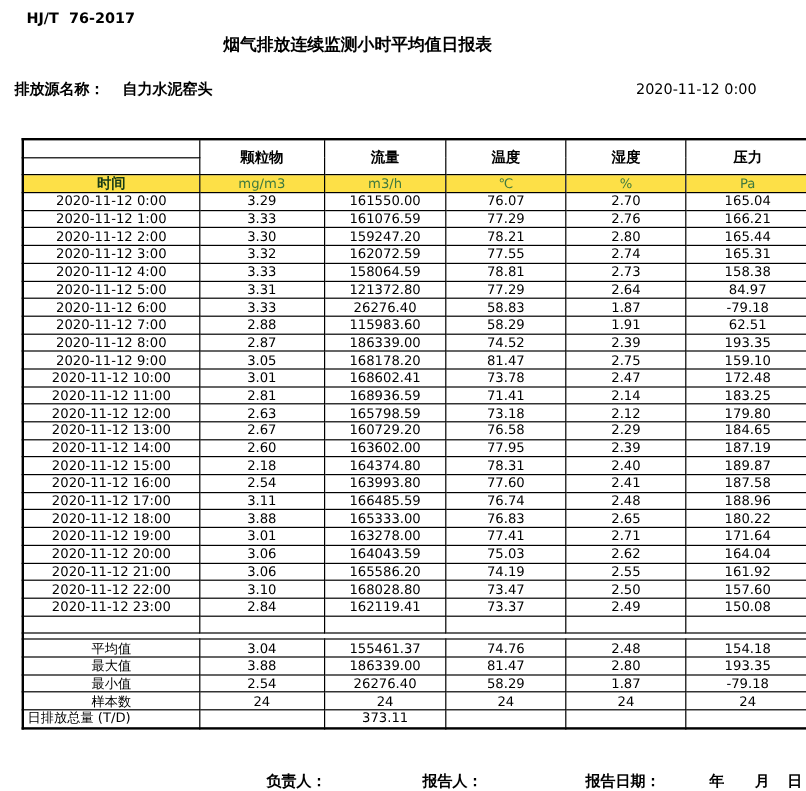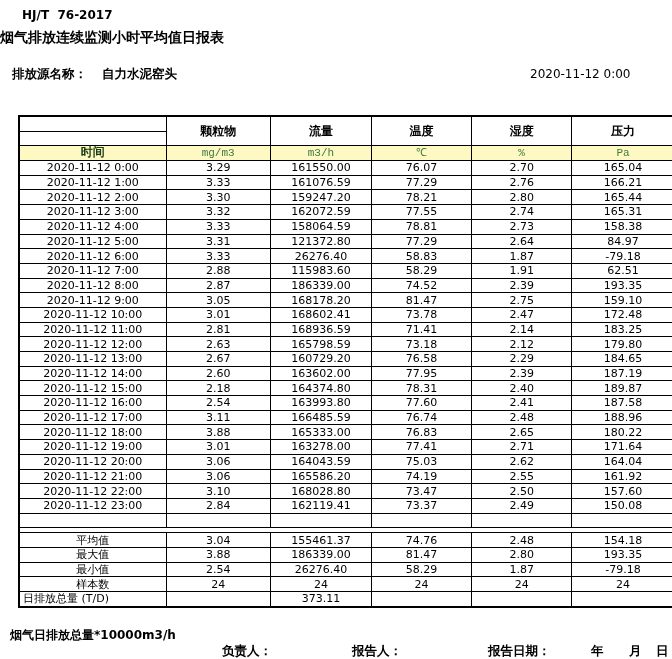--- a/index.html
+++ b/index.html
@@ -6,40 +6,40 @@
   .page {
     position:relative; width:672px; height:659px; background:#ffffff;
     font-family:"DejaVu Sans", sans-serif; color:#000;
     overflow:hidden;
   }
   .std {
     position:absolute; top:8px; left:22px;
     font-weight:bold; font-size:12px; white-space:pre;
   }
   .title {
-    position:absolute; top:29px; left:0; width:596px; 
+    position:absolute; top:29px; left:0; width:596px; text-align:center;
     font-weight:bold; font-size:14px;
   }
   .meta-label { position:absolute; top:66px; left:12px; font-weight:bold; font-size:12.5px; }
   .meta-name  { position:absolute; top:66px; left:102px; font-weight:bold; font-size:12.5px; }
   .meta-date  { position:absolute; top:67px; left:530px; font-size:12px; }
 
   table.report {
     position:absolute; top:115px; left:18px; width:658px;
     border-collapse:collapse; table-layout:fixed;
     border:2px solid #000;
   }
   table.report th, table.report td {
     border:1px solid #000; padding:0; height:13.7px;
     text-align:center; vertical-align:middle;
     font-size:11px; font-weight:normal; line-height:1;
     white-space:nowrap; overflow:hidden;
   }
   thead th.pollutant { font-weight:bold; font-size:12px; }
-  tr.green th, tr.green td { background:#fef9c3;font-family:Liberation Mono, monospace; }
+  tr.green th, tr.green td { background:#fde047; }
   tr.green th { font-weight:bold; font-size:12px; color:#163a16; }
   tr.green td { color:#3f7a3f; font-size:11px; }
   td.sum-label { font-weight:bold; font-size:11.5px; }
   td.sum-label.left { text-align:left; padding-left:3px; }
   tr.gap td { border-left:none; border-right:none; height:4px; }
 
   .note {
     position:absolute; top:627px; left:10px;
     font-weight:bold; font-size:12px;
   }
@@ -334,21 +334,20 @@
           <td class="sum-label left">日排放总量 (T/D)</td>
           <td></td>
           <td>373.11</td>
           <td></td>
           <td></td>
           <td></td>
         </tr>
       </tbody>
   </table>
 
-  <div class="note">烟气日排放总量*10000m3/h</div>
   <span class="sign resp">负责人：</span>
   <span class="sign report">报告人：</span>
   <span class="sign rdate">报告日期：</span>
   <span class="sign year">年</span>
   <span class="sign month">月</span>
   <span class="sign day">日</span>
 
 </div>
 
 </body></html>

